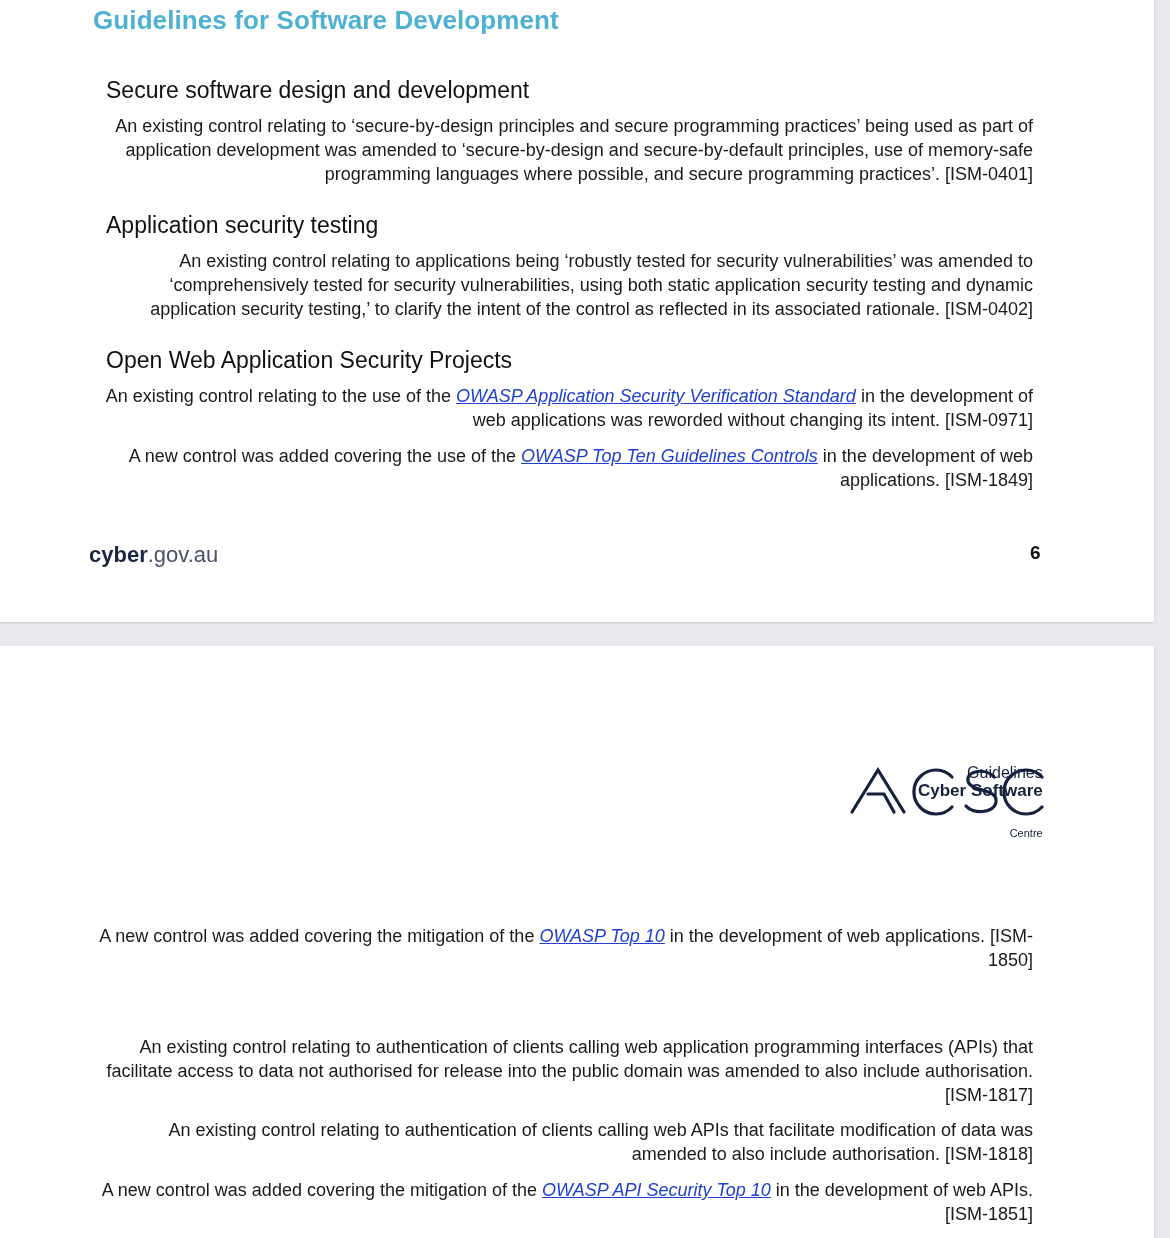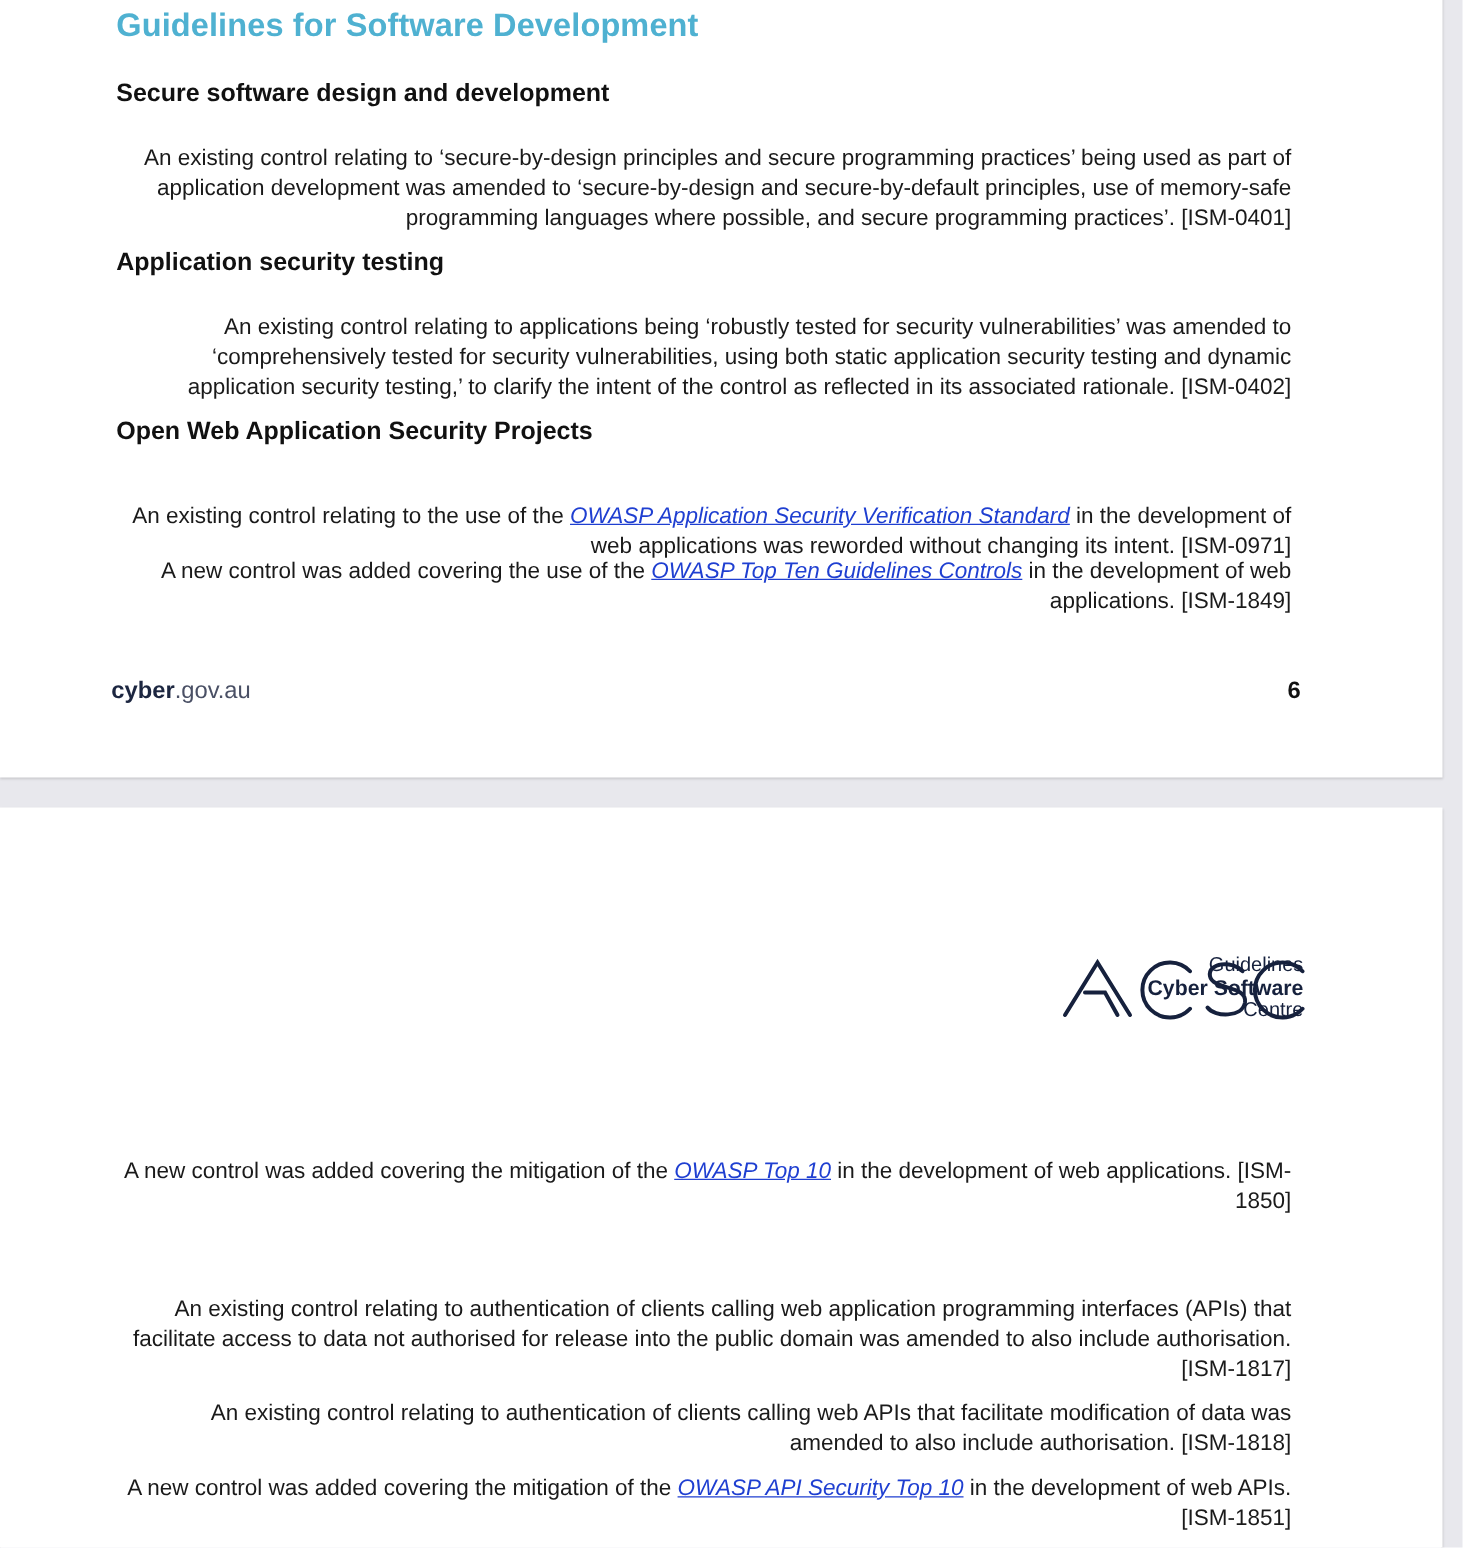--- a/index.html
+++ b/index.html
@@ -14,56 +14,56 @@
     box-shadow: 0 1px 2px rgba(0,0,0,0.15);
   }
   #page1 { top:-40px; height:662px; }
   #page2 { top:646px; height:640px; }
   .abs { position:absolute;text-align:right; }
   .h1 {
     left:93px; top:45px; margin:0;
     font-size:26px; font-weight:bold; color:#4fb1d1; letter-spacing:0.1px;
   }
   .h2 {
-    left:93px; margin:0;
-    font-size:20px; font-weight:bold; color:#111111;
+    left:93px; margin:13px;
+    font-size:23px; font-weight:normal; color:#111111;
   }
   .para {
     left:93px; width:940px; margin:0;
     font-size:18px; line-height:24px; color:#1a1a1a;
   }
   .para a { color:#1f3fd1; font-style:italic; text-decoration:underline; }
   .footer-site {
-    left:89px; font-size:19px; color:#1c2640;
+    left:89px; font-size:22px; color:#1c2640;
   }
   .footer-site b { font-weight:bold; }
   .footer-site span.light { color:#4a5065; }
   .page-num {
     left:1030px; font-size:19px; font-weight:bold; color:#111;
   }
   .logo { left:708px; top:118px; width:340px; height:58px; }
   .logo-text { position:absolute; left:210px; top:0; color:#16213d; line-height:18px; }
   .logo-text .l1 { font-size:16px; }
   .logo-text .l2 { font-size:17px; font-weight:bold; }
-  .logo-text .l3 { font-size:16px; }
+  .logo-text .l3 { font-size:11px;margin-top:24px; }
 </style>
 </head>
 <body>
 
 <div id="page1" class="page">
   <h1 class="abs h1">Guidelines for Software Development</h1>
 
   <h2 class="abs h2" style="top:104px">Secure software design and development</h2>
   <p class="abs para" style="top:154px">An existing control relating to ‘secure-by-design principles and secure programming practices’ being used as part of application development was amended to ‘secure-by-design and secure-by-default principles, use of memory-safe programming languages where possible, and secure programming practices’. [ISM-0401]</p>
 
   <h2 class="abs h2" style="top:239px">Application security testing</h2>
   <p class="abs para" style="top:289px">An existing control relating to applications being ‘robustly tested for security vulnerabilities’ was amended to ‘comprehensively tested for security vulnerabilities, using both static application security testing and dynamic application security testing,’ to clarify the intent of the control as reflected in its associated rationale. [ISM-0402]</p>
 
   <h2 class="abs h2" style="top:374px">Open Web Application Security Projects</h2>
-  <p class="abs para" style="top:440px"><span>An existing control relating to the use of the </span><a href="#">OWASP Application Security Verification Standard</a><span> in the development of web applications was reworded without changing its intent. [ISM-0971]</span></p>
+  <p class="abs para" style="top:424px"><span>An existing control relating to the use of the </span><a href="#">OWASP Application Security Verification Standard</a><span> in the development of web applications was reworded without changing its intent. [ISM-0971]</span></p>
   <p class="abs para" style="top:484px"><span>A new control was added covering the use of the </span><a href="#">OWASP Top Ten Guidelines Controls</a><span> in the development of web applications. [ISM-1849]</span></p>
 
   <div class="abs footer-site" style="top:582px"><b>cyber</b><span class="light">.gov.au</span></div>
   <div class="abs page-num" style="top:582px">6</div>
 </div>
 
 <div id="page2" class="page">
   <div class="abs logo">
     <svg width="200" height="58" viewBox="0 0 200 58">
       <g fill="none" stroke="#16213d" stroke-width="3.2" stroke-linecap="round">

